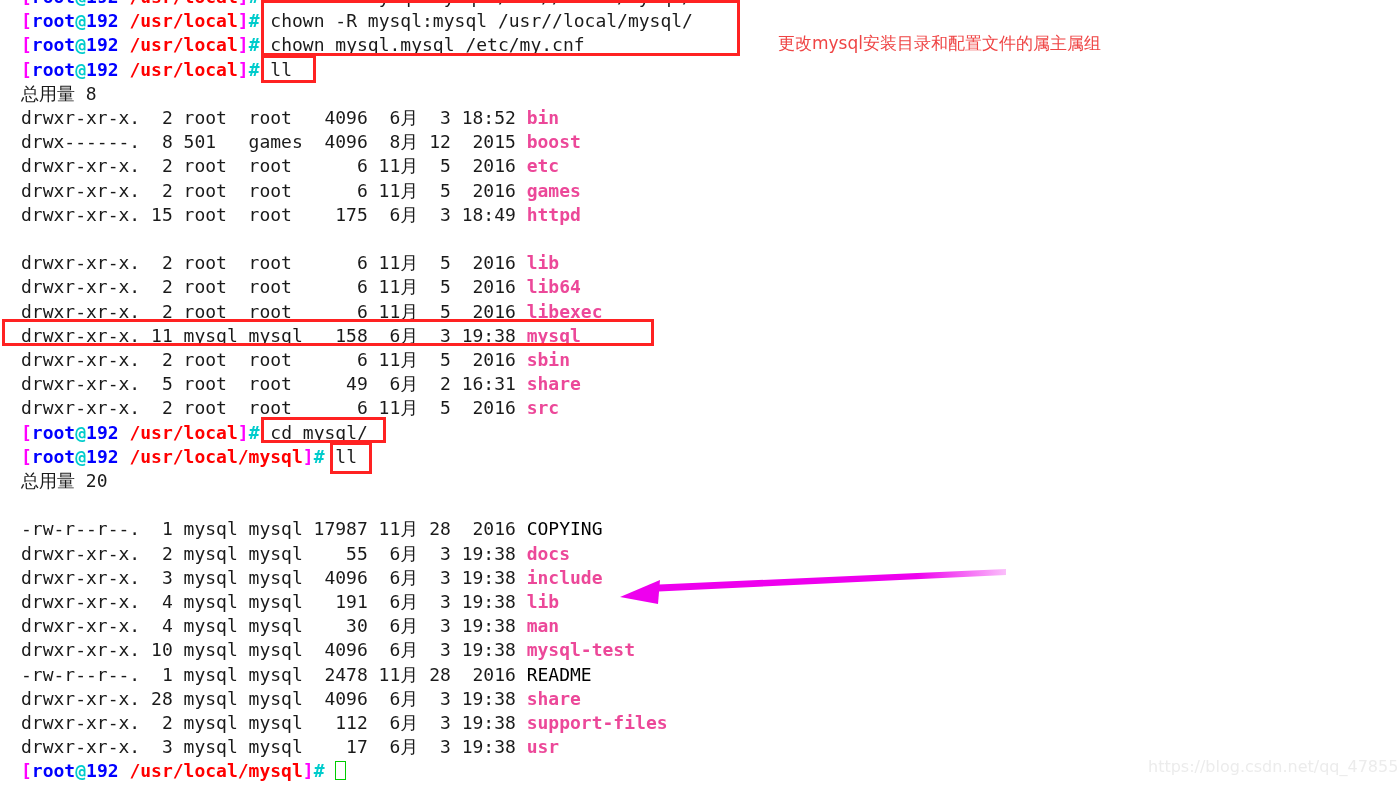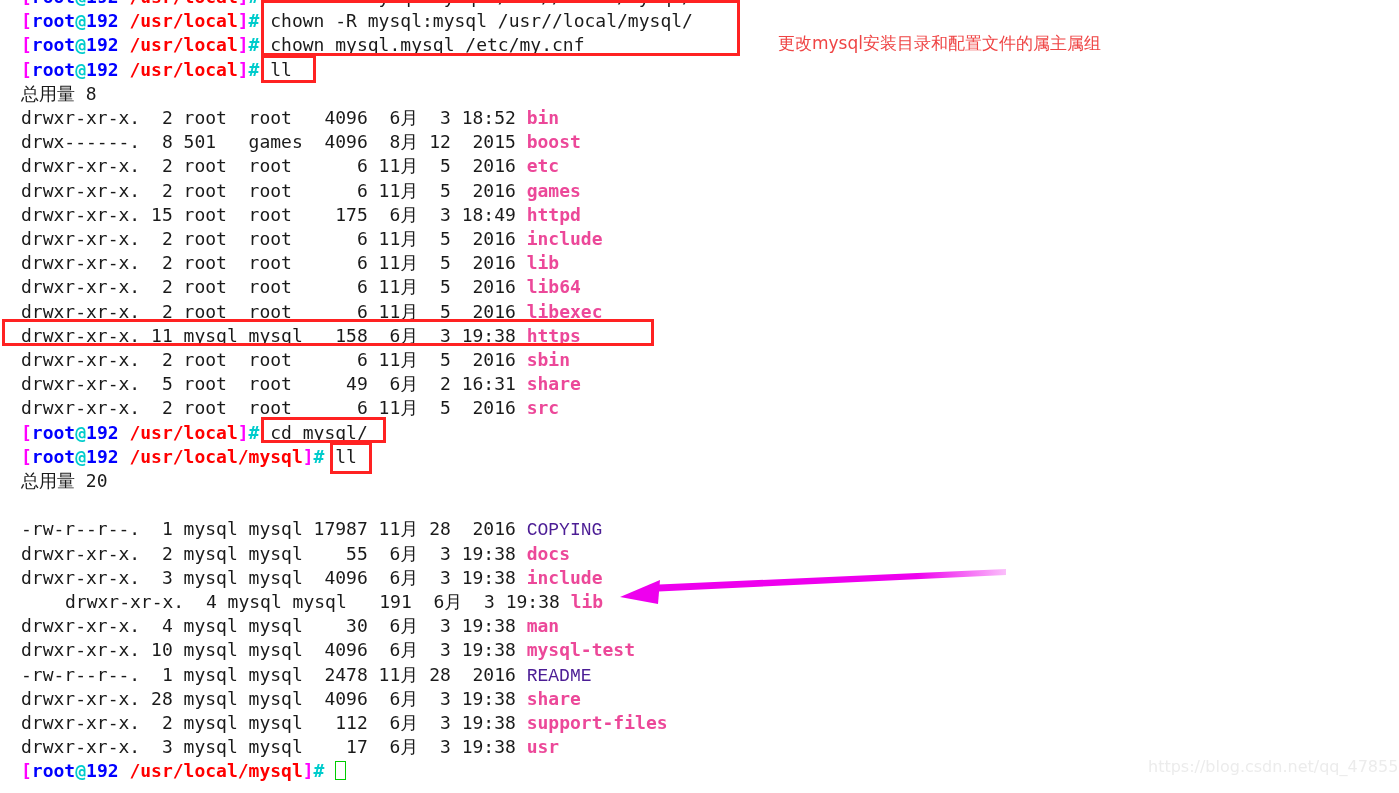--- a/index.html
+++ b/index.html
@@ -37,21 +37,21 @@
 
   
   .p-br  { color: #ff00ff; font-weight: bold; }   
   .p-usr { color: #0000ff; font-weight: bold; }   
   .p-at  { color: #00cccc; font-weight: bold; }   
   .p-pth { color: #ff0000; font-weight: bold; }   
   .p-hsh { color: #00cccc; font-weight: bold; }   
   .cmd   { color: #1a1a1a; }
   .out   { color: #1a1a1a; }
   .dir   { color: #ec4899; font-weight: bold; }
-  .plain { color: #4c1d95; font-family: Liberation Mono, monospace; }
+  .plain { color: #000000; }
 
   .cursor {
     display: inline-block;
     width: 11px;
     height: 19px;
     border: 1.5px solid #00cc00;
     box-sizing: border-box;
     vertical-align: -3px;
   }
 
@@ -94,35 +94,34 @@
     <div class="line" style="top: -15px;"><span class="p-br">[</span><span class="p-usr">root</span><span class="p-at">@</span><span class="p-usr">192</span><span class="plain"> </span><span class="p-pth">/usr/local</span><span class="p-br">]</span><span class="p-hsh">#</span><span class="plain"> </span><span class="cmd">chown -R mysql:mysql /usr//local/mysql/</span></div>
     <div class="line" style="top: 9.2px;"><span class="p-br">[</span><span class="p-usr">root</span><span class="p-at">@</span><span class="p-usr">192</span><span class="plain"> </span><span class="p-pth">/usr/local</span><span class="p-br">]</span><span class="p-hsh">#</span><span class="plain"> </span><span class="cmd">chown -R mysql:mysql /usr//local/mysql/</span></div>
     <div class="line" style="top: 33.4px;"><span class="p-br">[</span><span class="p-usr">root</span><span class="p-at">@</span><span class="p-usr">192</span><span class="plain"> </span><span class="p-pth">/usr/local</span><span class="p-br">]</span><span class="p-hsh">#</span><span class="plain"> </span><span class="cmd">chown mysql.mysql /etc/my.cnf</span></div>
     <div class="line" style="top: 57.6px;"><span class="p-br">[</span><span class="p-usr">root</span><span class="p-at">@</span><span class="p-usr">192</span><span class="plain"> </span><span class="p-pth">/usr/local</span><span class="p-br">]</span><span class="p-hsh">#</span><span class="plain"> </span><span class="cmd">ll</span></div>
     <div class="line" style="top: 81.8px;"><span class="out">总用量 8</span></div>
     <div class="line" style="top: 106px;"><span class="out">drwxr-xr-x.  2 root  root   4096  6月  3 18:52 </span><span class="dir">bin</span></div>
     <div class="line" style="top: 130.2px;"><span class="out">drwx------.  8 501   games  4096  8月 12  2015 </span><span class="dir">boost</span></div>
     <div class="line" style="top: 154.4px;"><span class="out">drwxr-xr-x.  2 root  root      6 11月  5  2016 </span><span class="dir">etc</span></div>
     <div class="line" style="top: 178.6px;"><span class="out">drwxr-xr-x.  2 root  root      6 11月  5  2016 </span><span class="dir">games</span></div>
     <div class="line" style="top: 202.8px;"><span class="out">drwxr-xr-x. 15 root  root    175  6月  3 18:49 </span><span class="dir">httpd</span></div>
-    <div class="line" style="top: 227px;"><span class="out">drwxr-xr-x.  2 root  root      6 11月  5  2016 </span><span class="dir">include</span></div>
     <div class="line" style="top: 251.2px;"><span class="out">drwxr-xr-x.  2 root  root      6 11月  5  2016 </span><span class="dir">lib</span></div>
     <div class="line" style="top: 275.4px;"><span class="out">drwxr-xr-x.  2 root  root      6 11月  5  2016 </span><span class="dir">lib64</span></div>
     <div class="line" style="top: 299.6px;"><span class="out">drwxr-xr-x.  2 root  root      6 11月  5  2016 </span><span class="dir">libexec</span></div>
-    <div class="line" style="top: 323.8px;"><span class="out">drwxr-xr-x. 11 mysql mysql   158  6月  3 19:38 </span><span class="dir">https</span></div>
+    <div class="line" style="top: 323.8px;"><span class="out">drwxr-xr-x. 11 mysql mysql   158  6月  3 19:38 </span><span class="dir">mysql</span></div>
     <div class="line" style="top: 348px;"><span class="out">drwxr-xr-x.  2 root  root      6 11月  5  2016 </span><span class="dir">sbin</span></div>
     <div class="line" style="top: 372.2px;"><span class="out">drwxr-xr-x.  5 root  root     49  6月  2 16:31 </span><span class="dir">share</span></div>
     <div class="line" style="top: 396.4px;"><span class="out">drwxr-xr-x.  2 root  root      6 11月  5  2016 </span><span class="dir">src</span></div>
     <div class="line" style="top: 420.6px;"><span class="p-br">[</span><span class="p-usr">root</span><span class="p-at">@</span><span class="p-usr">192</span><span class="plain"> </span><span class="p-pth">/usr/local</span><span class="p-br">]</span><span class="p-hsh">#</span><span class="plain"> </span><span class="cmd">cd mysql/</span></div>
     <div class="line" style="top: 444.8px;"><span class="p-br">[</span><span class="p-usr">root</span><span class="p-at">@</span><span class="p-usr">192</span><span class="plain"> </span><span class="p-pth">/usr/local/mysql</span><span class="p-br">]</span><span class="p-hsh">#</span><span class="plain"> </span><span class="cmd">ll</span></div>
     <div class="line" style="top: 469px;"><span class="out">总用量 20</span></div>
     <div class="line" style="top: 517.4px;"><span class="out">-rw-r--r--.  1 mysql mysql 17987 11月 28  2016 </span><span class="plain">COPYING</span></div>
     <div class="line" style="top: 541.6px;"><span class="out">drwxr-xr-x.  2 mysql mysql    55  6月  3 19:38 </span><span class="dir">docs</span></div>
     <div class="line" style="top: 565.8px;"><span class="out">drwxr-xr-x.  3 mysql mysql  4096  6月  3 19:38 </span><span class="dir">include</span></div>
-    <div class="line" style="top: 590px; margin-left: 44px;"><span class="out">drwxr-xr-x.  4 mysql mysql   191  6月  3 19:38 </span><span class="dir">lib</span></div>
+    <div class="line" style="top: 590px;"><span class="out">drwxr-xr-x.  4 mysql mysql   191  6月  3 19:38 </span><span class="dir">lib</span></div>
     <div class="line" style="top: 614.2px;"><span class="out">drwxr-xr-x.  4 mysql mysql    30  6月  3 19:38 </span><span class="dir">man</span></div>
     <div class="line" style="top: 638.4px;"><span class="out">drwxr-xr-x. 10 mysql mysql  4096  6月  3 19:38 </span><span class="dir">mysql-test</span></div>
     <div class="line" style="top: 662.6px; text-align: center;"><span class="out">-rw-r--r--.  1 mysql mysql  2478 11月 28  2016 </span><span class="plain">README</span></div>
     <div class="line" style="top: 686.8px;"><span class="out">drwxr-xr-x. 28 mysql mysql  4096  6月  3 19:38 </span><span class="dir">share</span></div>
     <div class="line" style="top: 711px;"><span class="out">drwxr-xr-x.  2 mysql mysql   112  6月  3 19:38 </span><span class="dir">support-files</span></div>
     <div class="line" style="top: 735.2px;"><span class="out">drwxr-xr-x.  3 mysql mysql    17  6月  3 19:38 </span><span class="dir">usr</span></div>
     <div class="line" style="top: 759.4px;"><span class="p-br">[</span><span class="p-usr">root</span><span class="p-at">@</span><span class="p-usr">192</span><span class="plain"> </span><span class="p-pth">/usr/local/mysql</span><span class="p-br">]</span><span class="p-hsh">#</span><span class="plain"> </span><span class="cursor"></span></div>
   </div>
 
 <svg id="arrow-svg">

